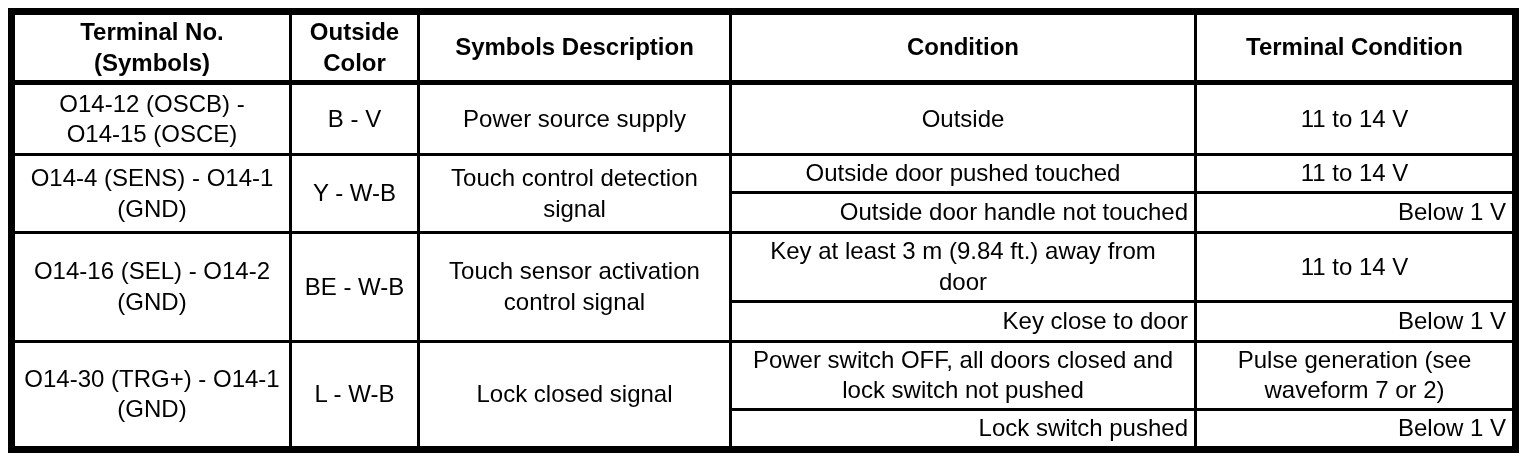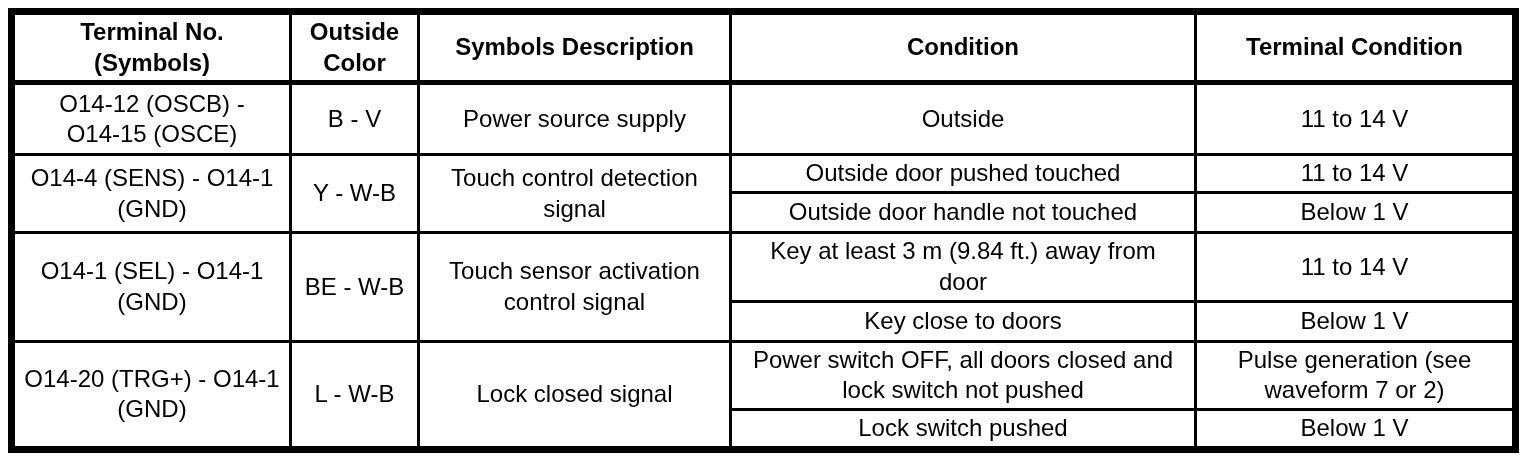--- a/index.html
+++ b/index.html
@@ -34,21 +34,21 @@
     white-space: pre-line;
     overflow: hidden;
     box-sizing: border-box;
   }
   table.spec-table th {
     font-weight: bold;
     border-bottom-width: 5px;
     height: 66px;
   }
   
-  tr.sub-row td { border-top-width: 2px; }
+  tr.sub-row td { border-top-width: 2px; text-align: right; }
   td.cond-left {
     text-align: left;
     padding-left: 9px;
     padding-right: 6px;
   }
   .h-tall  { height: 72px; }
   .h-short { height: 40px; }
 </style>
 </head>
 <body>
@@ -91,36 +91,36 @@
 signal</td>
       <td class="cond-left">Outside door pushed touched</td>
       <td>11 to 14 V</td>
     </tr>
     <tr class="sub-row">
       <td class="cond-left h-short">Outside door handle not touched</td>
       <td>Below 1 V</td>
     </tr>
 
     <tr>
-      <td class="h-tall" rowspan="2">O14-1 (SEL) - O14-1
+      <td class="h-tall" rowspan="2">O14-16 (SEL) - O14-2
 (GND)</td>
       <td rowspan="2">BE - W-B</td>
       <td rowspan="2">Touch sensor activation
 control signal</td>
       <td class="cond-left">Key at least 3 m (9.84 ft.) away from
 door</td>
       <td>11 to 14 V</td>
     </tr>
     <tr class="sub-row">
-      <td class="cond-left h-short">Key close to doors</td>
+      <td class="cond-left h-short">Key close to door</td>
       <td>Below 1 V</td>
     </tr>
 
     <tr>
-      <td class="h-tall" rowspan="2">O14-20 (TRG+) - O14-1
+      <td class="h-tall" rowspan="2">O14-30 (TRG+) - O14-1
 (GND)</td>
       <td rowspan="2">L - W-B</td>
       <td rowspan="2">Lock closed signal</td>
       <td class="cond-left">Power switch OFF, all doors closed and
 lock switch not pushed</td>
       <td>Pulse generation (see
 waveform 7 or 2)</td>
     </tr>
     <tr class="sub-row">
       <td class="cond-left h-short">Lock switch pushed</td>

